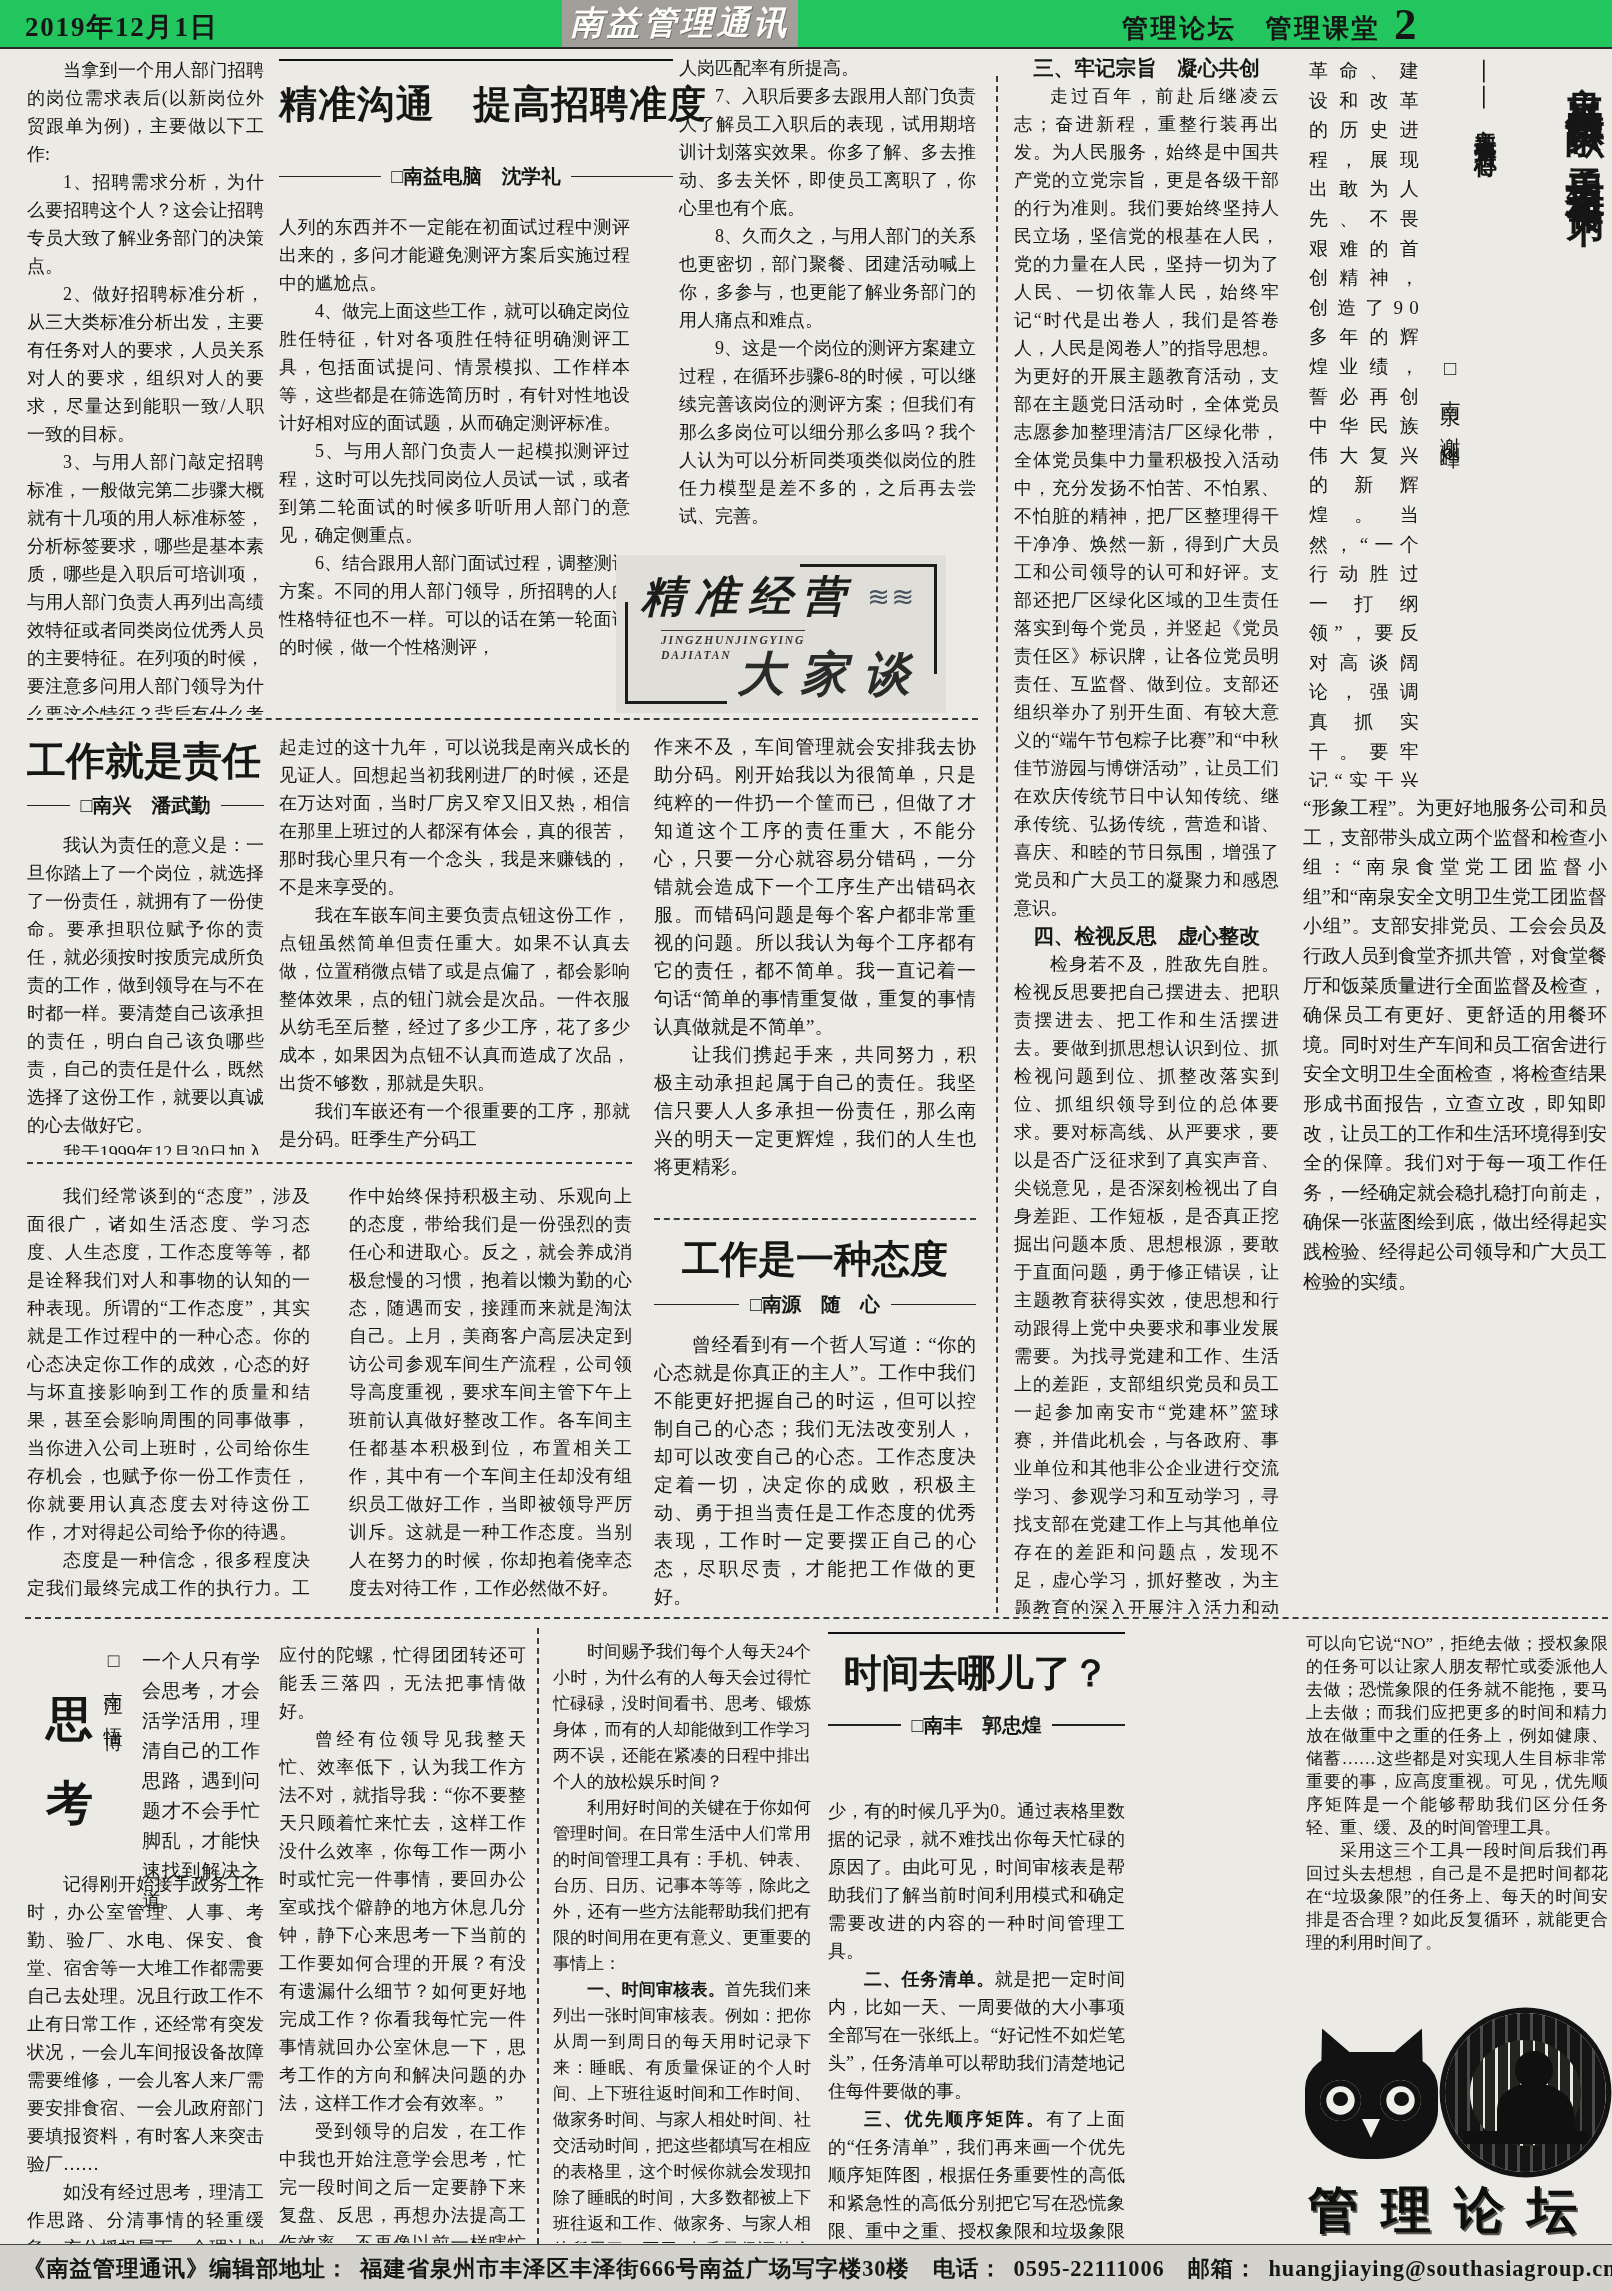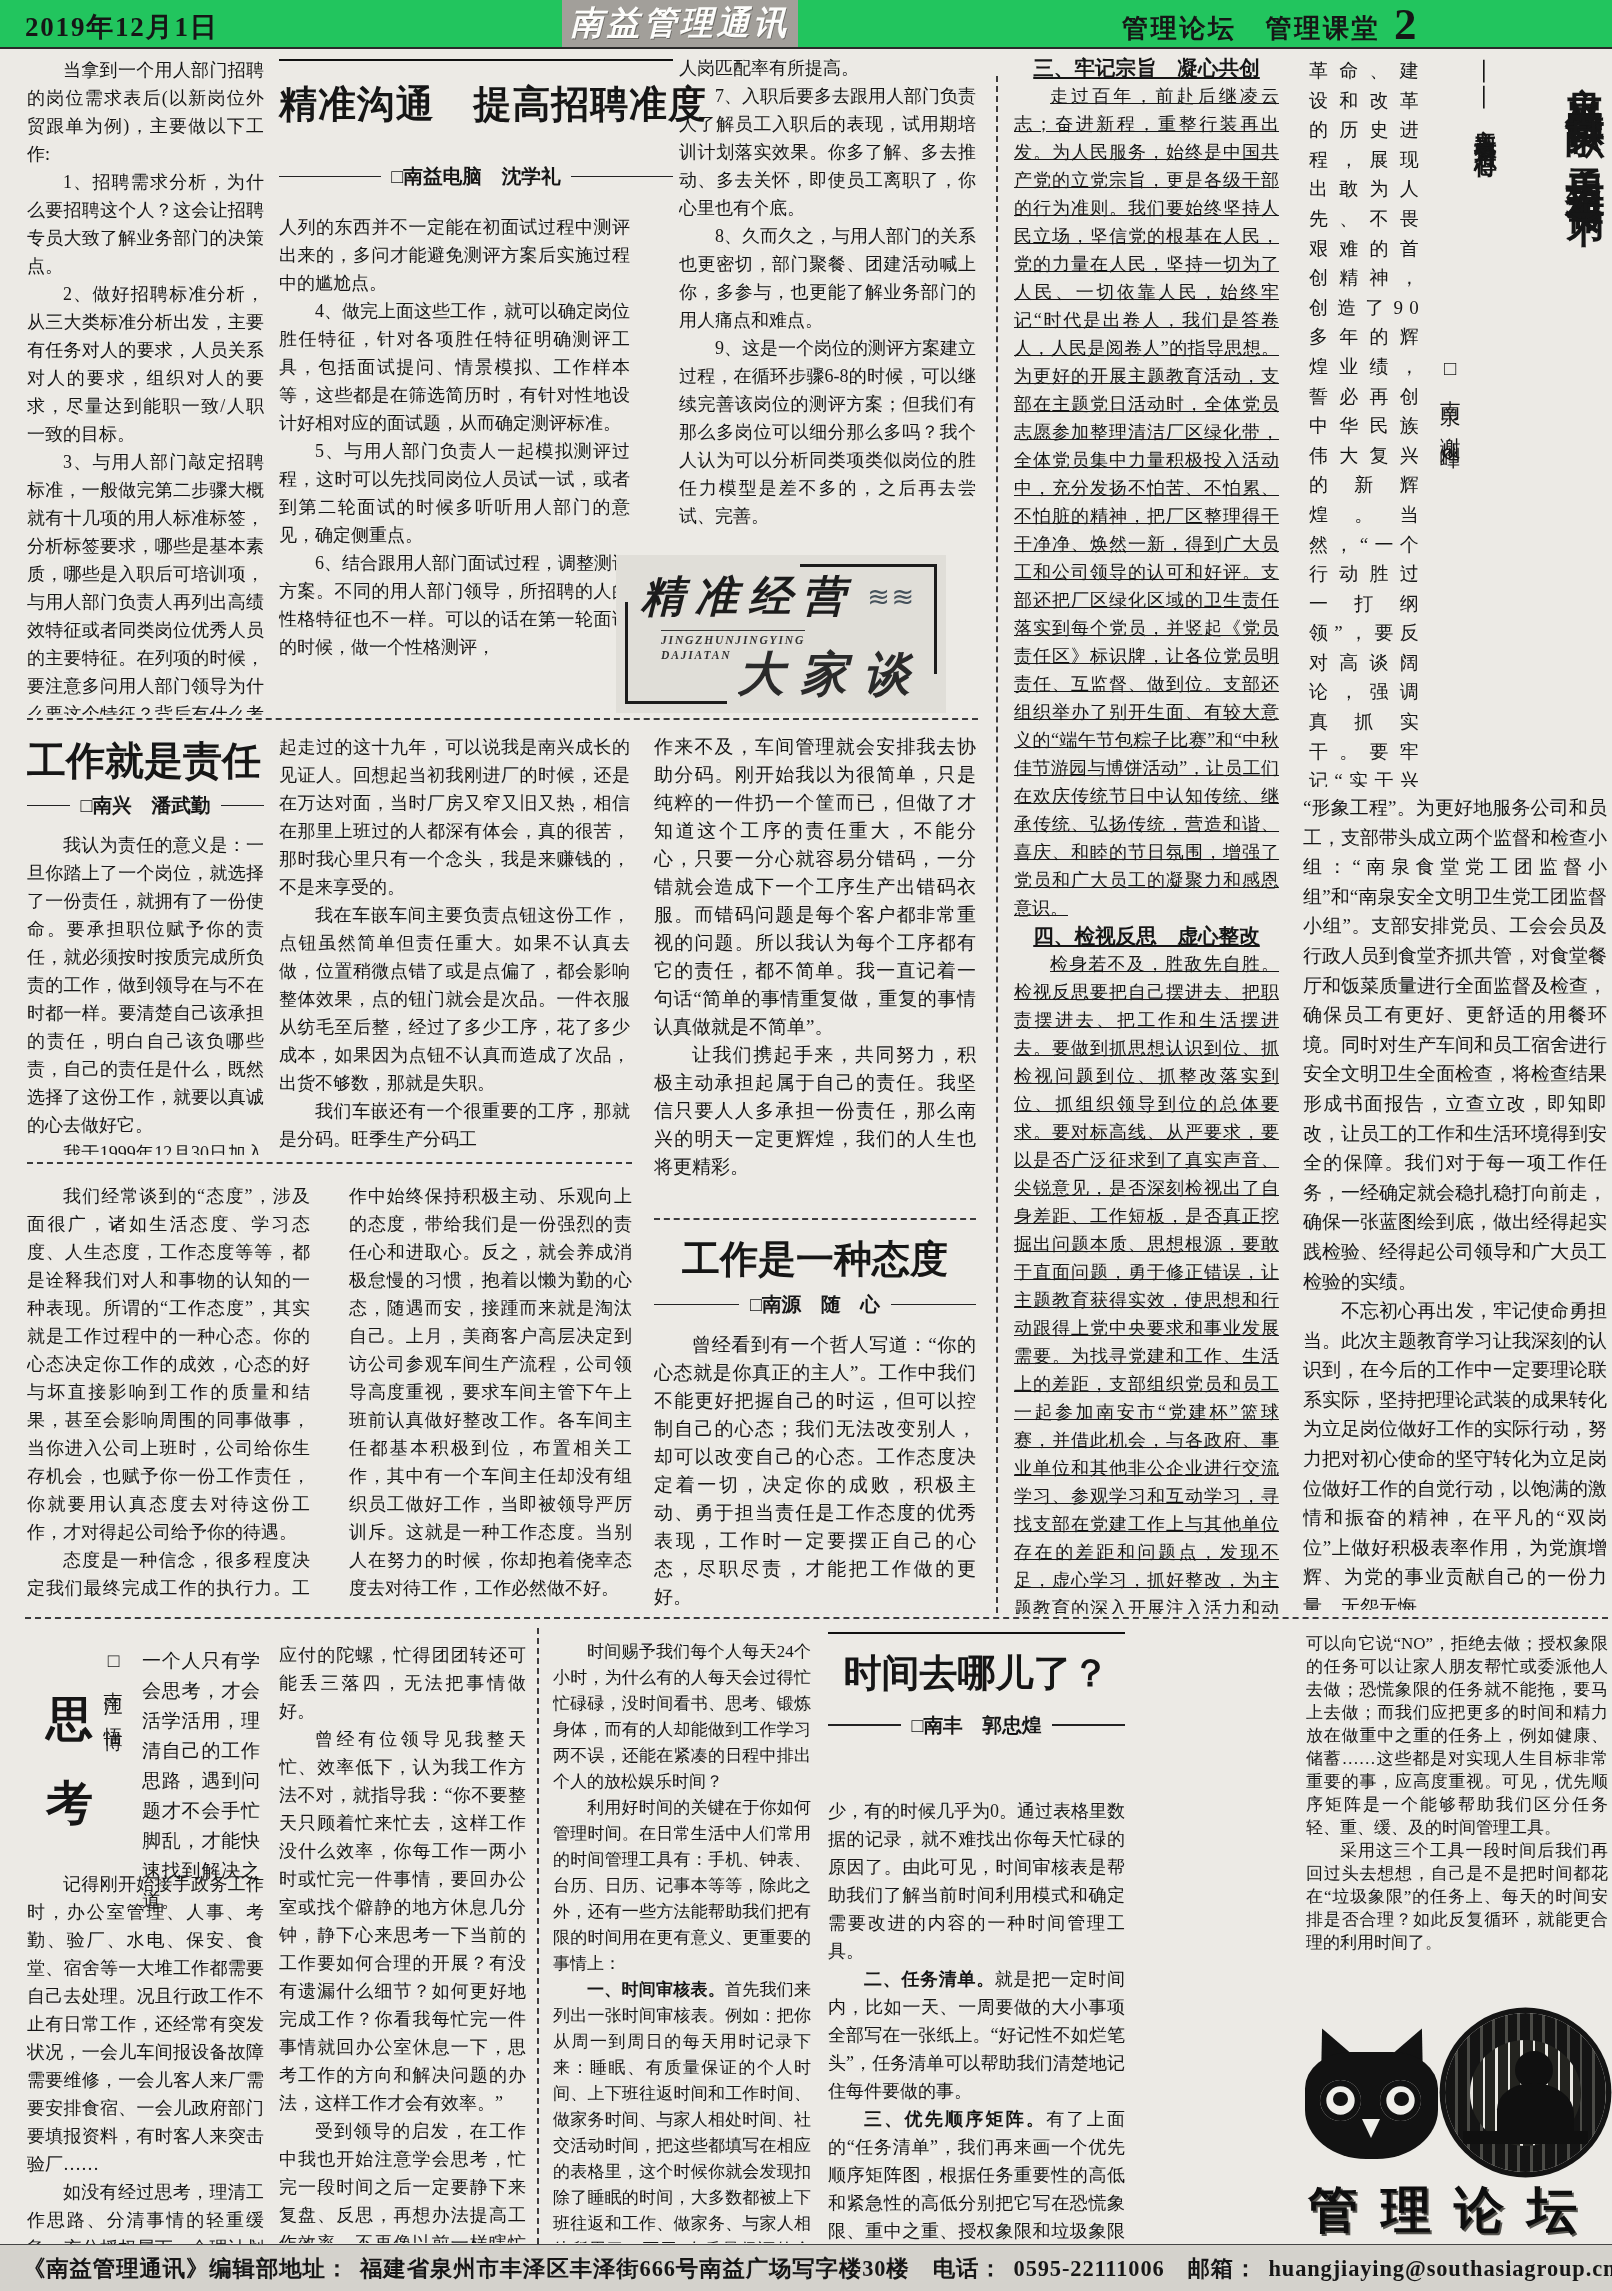--- a/index.html
+++ b/index.html
@@ -39,21 +39,21 @@
       letter-spacing:10.7px;font-style:italic;color:#1c1c1c;}
   #stamp1-line2{position:absolute;right:19.7px;bottom:7.2px;font-size:47px;font-weight:bold;
       letter-spacing:16px;font-style:italic;color:#2a2a2a;}
   #stamp1-latin{position:absolute;left:45px;top:75px;border-top:1.8px solid #333;padding-top:2px;
       font-family:"Liberation Serif",serif;font-style:italic;font-size:11.6px;letter-spacing:1.8px;
       color:#333;line-height:15px;font-weight:bold;}
   #stamp1-waves{position:absolute;right:30px;top:34px;font-size:27px;color:#44505a;line-height:16px;letter-spacing:1.8px;}
 
   
   #dashv1{left:996px;top:76px;height:1537px;border-left:2.7px dashed #3c3c3c;}
-  #pos-tall{left:1014px;top:54px;width:265px;height:1560px;text-decoration:underline;}
+  #pos-tall{left:1014px;top:54px;width:265px;height:1560px;}
   .sechead{font-weight:bold;font-size:20.6px;text-align:center;margin:9px 0 5.4px 0;text-indent:0 !important;}
   #pos-spaced{left:1309px;top:56px;width:116px;height:731px;font-size:19px;line-height:29.6px;
       letter-spacing:6.3px;text-align:justify;overflow:hidden;}
   #pos-vblock{left:1429px;top:56px;width:179px;height:727px;}
   #pos-vtitle{position:absolute;right:0;top:0;height:100%;writing-mode:vertical-rl;
       font-size:39px;font-weight:bold;line-height:1.18;letter-spacing:5.4px;}
   #pos-vsub{position:absolute;left:41px;top:3.6px;height:502px;writing-mode:vertical-rl;
       font-size:22.4px;font-weight:bold;letter-spacing:3.6px;}
   #pos-vby{position:absolute;left:7.2px;top:301px;writing-mode:vertical-rl;font-size:20.6px;letter-spacing:5.4px;}
   #pos-tail{left:1303px;top:793px;width:304px;height:817px;font-size:19px;line-height:29.6px;}
@@ -177,21 +177,20 @@
 
   </div>
   <div class="abs" id="pos-spaced">革命、建设和改革的历史进程，展现出敢为人先、不畏艰难的首创精神，创造了90多年的辉煌业绩，誓必再创中华民族伟大复兴的新辉煌。当然，“一个行动胜过一打纲领”，要反对高谈阔论，强调真抓实干。要牢记“实干兴邦、空谈误国”的指导精神，注重实效，不做表面文章，不搞</div>
   <div class="abs" id="pos-vblock">
     <div id="pos-vtitle">立足岗位做贡献　勇于担当有作为（下）</div>
     <div id="pos-vsub">——主题教育学习心得</div>
     <div id="pos-vby">□南泉　谢灿峰</div>
   </div>
   <div class="abs txt" id="pos-tail">
     <p class="noind">“形象工程”。为更好地服务公司和员工，支部带头成立两个监督和检查小组：“南泉食堂党工团监督小组”和“南泉安全文明卫生党工团监督小组”。支部安排党员、工会会员及行政人员到食堂齐抓共管，对食堂餐厅和饭菜质量进行全面监督及检查，确保员工有更好、更舒适的用餐环境。同时对生产车间和员工宿舍进行安全文明卫生全面检查，将检查结果形成书面报告，立查立改，即知即改，让员工的工作和生活环境得到安全的保障。我们对于每一项工作任务，一经确定就会稳扎稳打向前走，确保一张蓝图绘到底，做出经得起实践检验、经得起公司领导和广大员工检验的实绩。</p>
-    <p>不忘初心再出发，牢记使命勇担当。此次主题教育学习让我深刻的认识到，在今后的工作中一定要理论联系实际，坚持把理论武装的成果转化为立足岗位做好工作的实际行动，努力把对初心使命的坚守转化为立足岗位做好工作的自觉行动，以饱满的激情和振奋的精神，在平凡的“双岗位”上做好积极表率作用，为党旗增辉、为党的事业贡献自己的一份力量，无怨无悔。</p>
   </div>
 
   <div class="abs" id="dashh1"></div>
   <div class="abs" id="duty-head">工作就是责任</div>
   <div class="abs byline" id="duty-byline">
     <div class="rule"></div>
     <span>□南兴　潘武勤</span>
     <div class="rule"></div>
   </div>
   <div class="abs txt" id="duty-col1">

